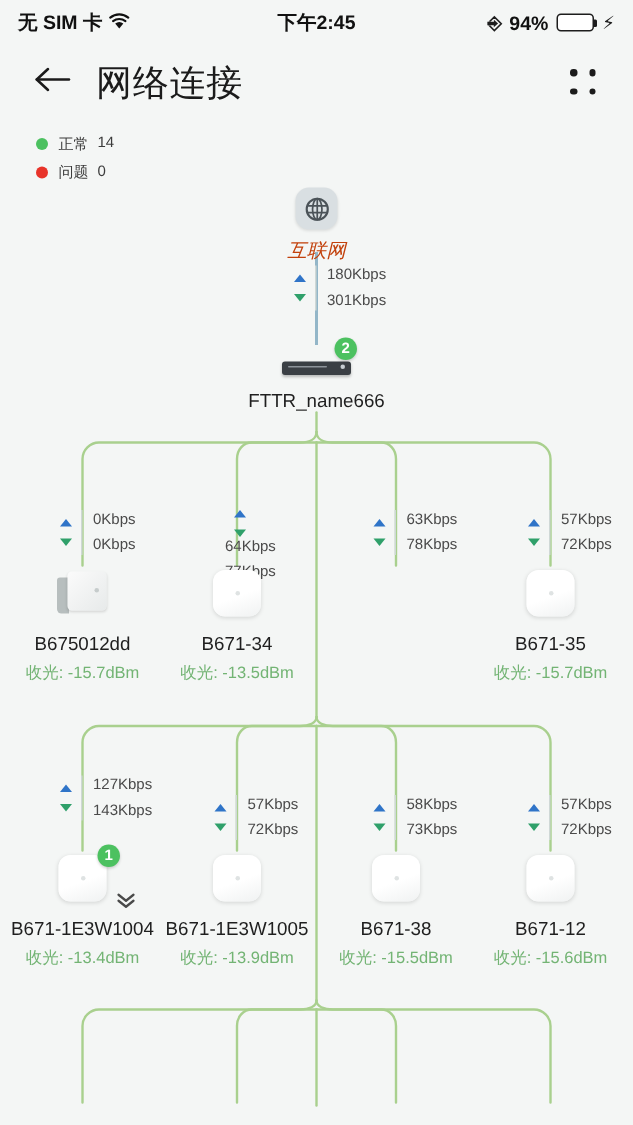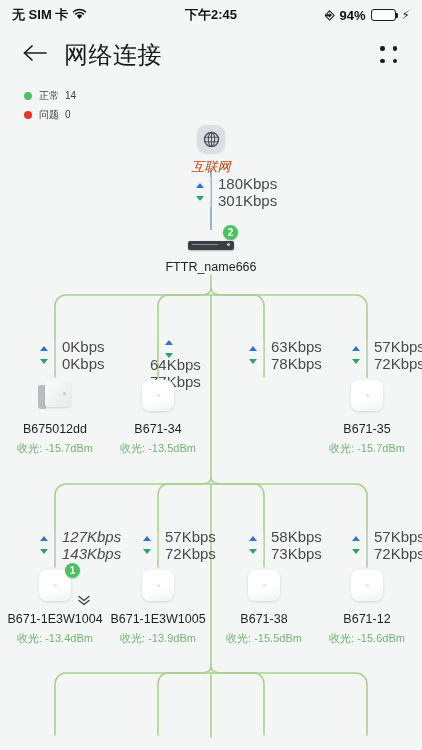--- a/index.html
+++ b/index.html
@@ -69,21 +69,21 @@
   }
   .inet-label { margin-top: 5px; font-size: 13px; color: #c2410c; font-style: italic; }
 
   
   .speeds { position: absolute; display: flex; align-items: center; }
   .sp-tris { display: flex; flex-direction: column; align-items: center; gap: 8px; padding-right: 6px; }
   .tri { width: 0; height: 0; border-left: 4.5px solid transparent; border-right: 4.5px solid transparent; }
   .tri-up { border-bottom: 5.5px solid #2f74c8; }
   .tri-dn { border-top: 5.5px solid #2fa06a; }
   .sp-divider { width: 1px; align-self: stretch; background: #cfd8d6; }
-  .sp-vals { display: flex; flex-direction: column; gap: 4px; padding-left: 7px; font-size: 15px; color: #4a4a4a; }
+  .sp-vals { display: flex; flex-direction: column; gap: 4px; padding-left: 7px; font-size: 10px; color: #4a4a4a; }
   .sp-vals span { line-height: 13px; }
 
   
   .router-node { left: 161px; top: 105px; width: 100px; }
   .router-wrap { position: relative; width: 46px; height: 22px; margin: 0 auto; }
   .router-body {
     position: absolute; bottom: 2px; left: 0; width: 46px; height: 9px;
     background: #3a3f44; border-radius: 2px;
     box-shadow: 0 1px 2px rgba(0,0,0,.25);
   }
@@ -319,21 +319,21 @@
       <div class="dev-optical">收光: -13.5dBm</div>
     </div>
     <div class="node dev-node" style="left:314px; top:252px;">
       <div class="dev-icon-wrap">
           <div class="ap"></div>
         </div>
       <div class="dev-name">B671-35</div>
       <div class="dev-optical">收光: -15.7dBm</div>
     </div>
 
-    <div class="speeds" style="left:40px; top:405px;font-style:italic;">
+    <div class="speeds" style="left:40px; top:392px;">
       <div class="sp-tris">
           <span class="tri tri-up"></span>
           <span class="tri tri-dn"></span>
         </div>
       <div class="sp-divider"></div>
       <div class="sp-vals">
         <span>127Kbps</span>
         <span>143Kbps</span>
       </div>
     </div>

